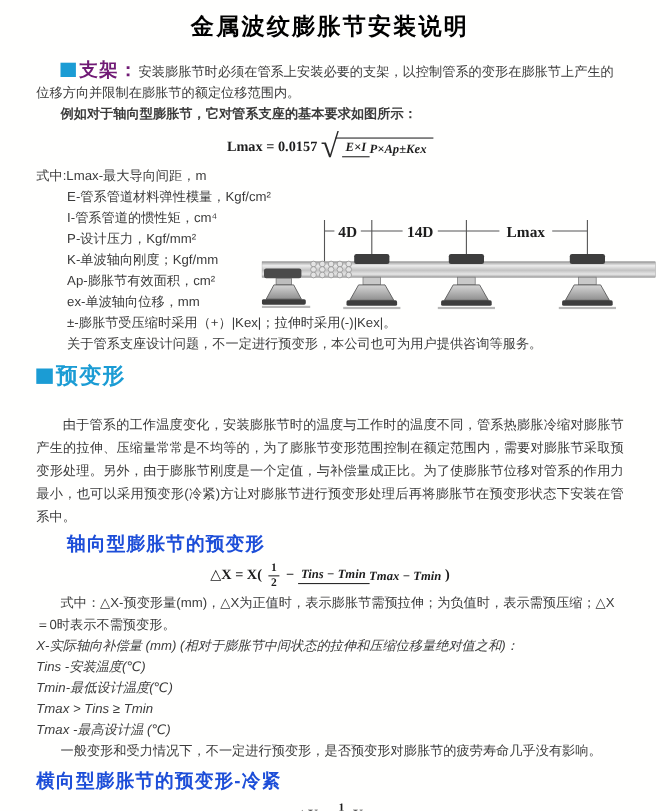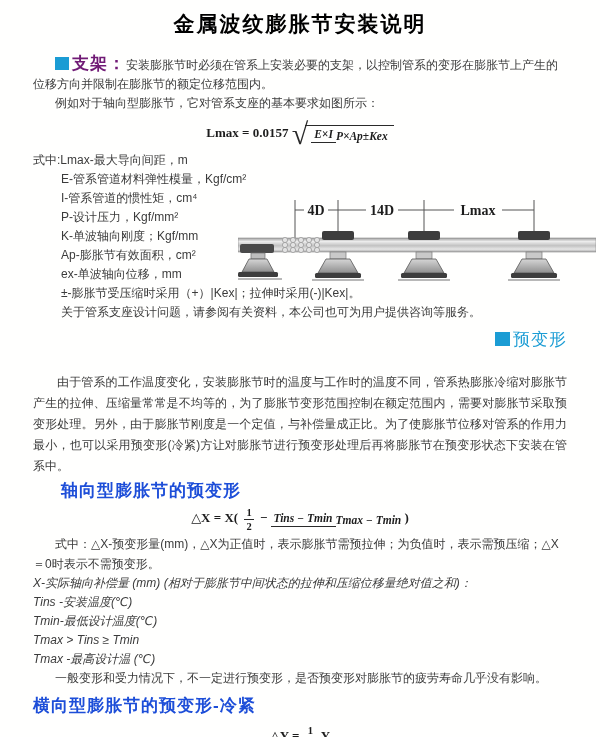--- a/index.html
+++ b/index.html
@@ -13,21 +13,21 @@
   h1.title{
     margin:10px 0 0;text-align:center;color:#000000;
     font-size:21px;font-weight:bold;letter-spacing:2px;
   }
   .p-support{margin:16px 0 0;line-height:19px;text-indent:22px;}
   .sq{
     display:inline-block;width:14px;height:13px;background:#1b9cd4;
     margin-right:3px;vertical-align:-1px;
   }
   .blue-label{color:#701a75;font-size:17px;font-weight:bold;letter-spacing:1px;}
-  .p-example{margin:0;line-height:19px;text-indent:22px;}
+  .p-example{margin:0;line-height:19px;text-indent:22px;font-weight:bold;}
 
   .formula-line{
     text-align:center;font-family:"Liberation Serif","DejaVu Serif",serif;
     font-weight:bold;color:#1d1d1d;font-size:13px;
   }
   .f1{margin:8px 0 2px;}
   .sqrt-wrap{display:inline-flex;align-items:center;vertical-align:middle;}
   .rad{font-size:30px;font-weight:400;line-height:26px;margin-right:-3px;color:#2a2a2a;}
   .radicand{border-top:1.5px solid #2a2a2a;padding:1px 6px 0;}
   .frac{display:inline-flex;flex-direction:row;align-items:center;
@@ -38,21 +38,21 @@
   .ifrac{display:inline-flex;flex-direction:column;align-items:center;
          font-size:10.5px;line-height:11px;vertical-align:middle;margin:0 3px;}
   .ifrac .num{border-bottom:1px solid #2a2a2a;padding:0 2px 1px;}
   .ifrac .den{padding-top:1px;}
 
   .defs{margin-top:4px;line-height:19px;}
   .defs .ind{margin-left:28px;}
 
   .diagram{position:absolute;left:238px;top:192px;}
 
-  h2.section{margin:6px 0 0;font-size:17px;font-weight:normal;color:#1b9cd4;letter-spacing:1px;text-align:right;}
+  h2.section{margin:6px 0 0;font-size:20px;font-weight:bold;color:#1b9cd4;letter-spacing:1px;}
   h2.section .sq{width:15px;height:14px;vertical-align:-1px;}
   .p-body{margin:21px 0 0;line-height:21px;text-align:justify;text-indent:24px;}
   h3.sub{margin:2px 0 0 28px;font-size:17px;font-weight:bold;color:#1d4ed8;letter-spacing:1px;}
   h3.sub2{margin:6px 0 0 0;}
   .f2{margin:5px 0 3px;}
   .p-where{margin:2px 0 0;line-height:19.5px;text-indent:22px;}
   .def-lines div{line-height:19px;font-style:italic;}
   .p-note{margin:0;line-height:19px;text-indent:22px;}
   .f3{margin:8px 0 6px;}
 </style>
@@ -82,21 +82,21 @@
 
   <div class="defs">
     <div>式中:Lmax-最大导向间距，m</div>
     <div class="ind">E-管系管道材料弹性模量，Kgf/cm²</div>
     <div class="ind">I-管系管道的惯性矩，cm⁴</div>
     <div class="ind">P-设计压力，Kgf/mm²</div>
     <div class="ind">K-单波轴向刚度；Kgf/mm</div>
     <div class="ind">Ap-膨胀节有效面积，cm²</div>
     <div class="ind">ex-单波轴向位移，mm</div>
     <div class="ind">±-膨胀节受压缩时采用（+）|Kex|；拉伸时采用(-)|Kex|。</div>
-    <div class="ind">关于管系支座设计问题，请参阅有关资料，本公司也可为用户提供咨询等服务。</div>
+    <div class="ind">关于管系支座设计问题，不一定进行预变形，本公司也可为用户提供咨询等服务。</div>
   </div>
 
   <h2 class="section"><span class="sq"></span><span>预变形</span></h2>
 
   <p class="p-body">由于管系的工作温度变化，安装膨胀节时的温度与工作时的温度不同，管系热膨胀冷缩对膨胀节产生的拉伸、压缩量常常是不均等的，为了膨胀节变形范围控制在额定范围内，需要对膨胀节采取预变形处理。另外，由于膨胀节刚度是一个定值，与补偿量成正比。为了使膨胀节位移对管系的作用力最小，也可以采用预变形(冷紧)方让对膨胀节进行预变形处理后再将膨胀节在预变形状态下安装在管系中。</p>
 
   <h3 class="sub">轴向型膨胀节的预变形</h3>
 
   <div class="formula-line f2">
     <span>△X = X(</span>

